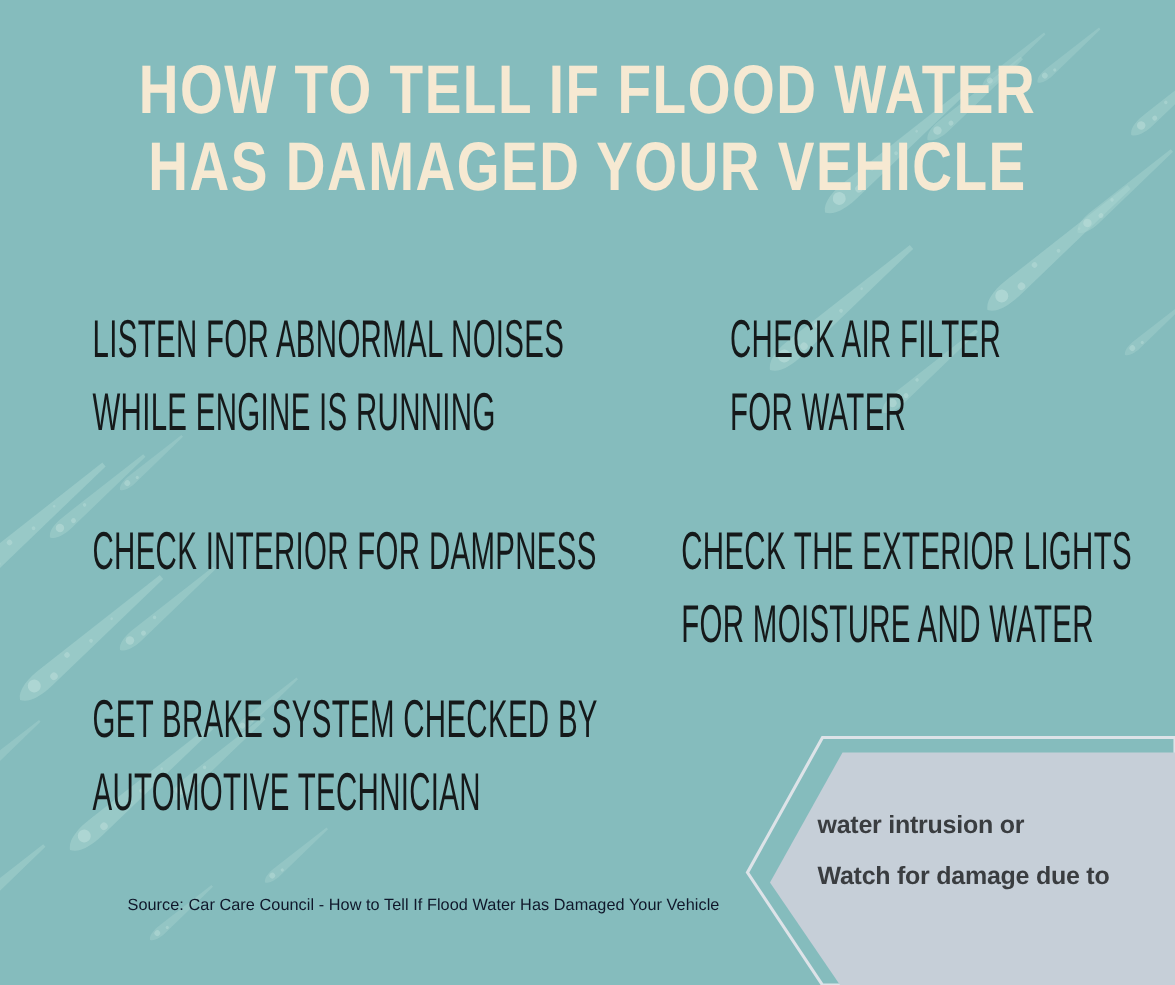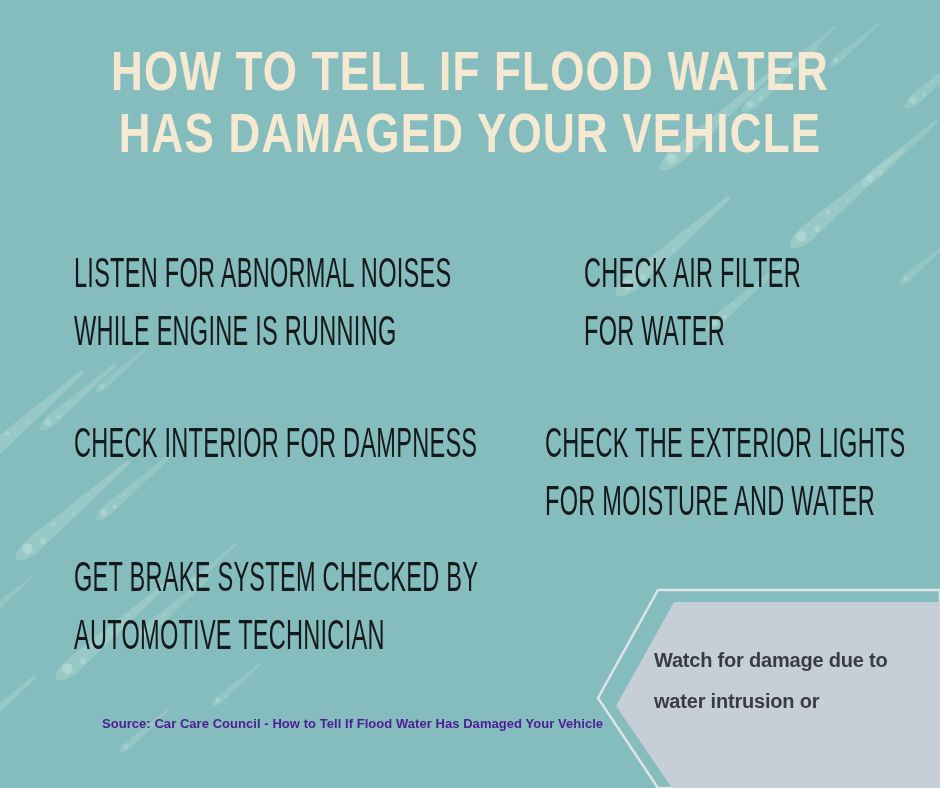--- a/index.html
+++ b/index.html
@@ -97,23 +97,23 @@
     letter-spacing: -0.2px;
   }
   .callout-text span { display: block; }
 
   
   .source {
     position: absolute;
     left: 102px;
     top: 716px;
     z-index: 4;
-    color: #4c1d95;
+    color: #0f172a;
     font-family: "Liberation Sans", "DejaVu Sans", sans-serif;
-    font-weight: 700;
+    font-weight: 400;
     font-size: 13px;
     letter-spacing: 0.05px;
     white-space: nowrap;
   }
 </style>
 </head>
 <body>
 
 <div id="poster">
 
@@ -211,19 +211,19 @@
   </div>
 
   <svg id="callout" viewBox="0 0 344 200" xmlns="http://www.w3.org/2000/svg" aria-hidden="true">
 
     <path d="M 344 2 L 62 2 L 2 110 L 62 200 L 344 200 Z" fill="none" stroke="#dde3e8" stroke-width="2.5"></path>
 
     <path d="M 344 14 L 78 14 L 20 118 L 76 200 L 344 200 Z" fill="#c6cfd8"></path>
   </svg>
 
   <div class="callout-text">
+    <span>water intrusion or</span>
     <span>Watch for damage due to</span>
-    <span>water intrusion or</span>
   </div>
 
   <div class="source">Source: Car Care Council - How to Tell If Flood Water Has Damaged Your Vehicle</div>
 
 </div>
 
 </body></html>

